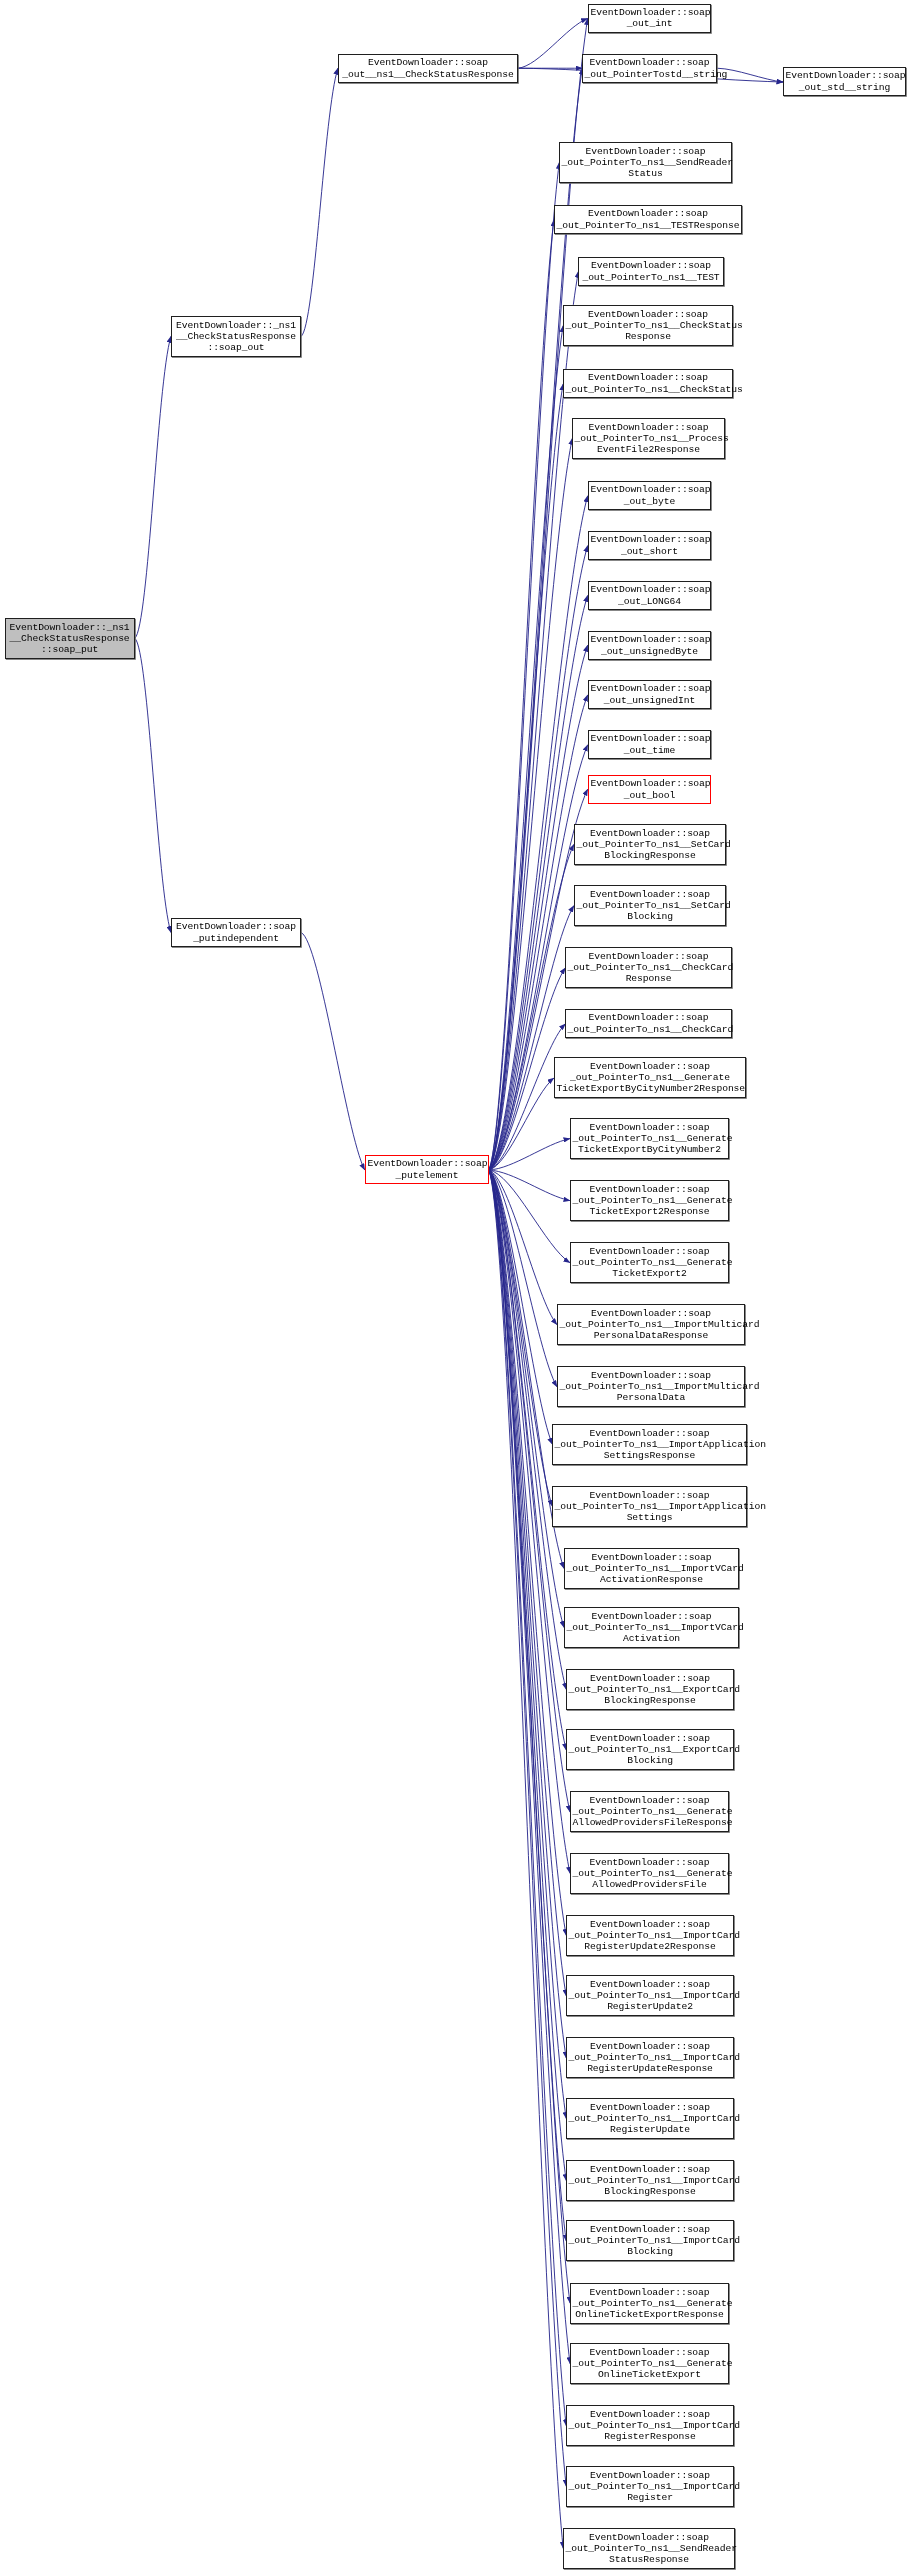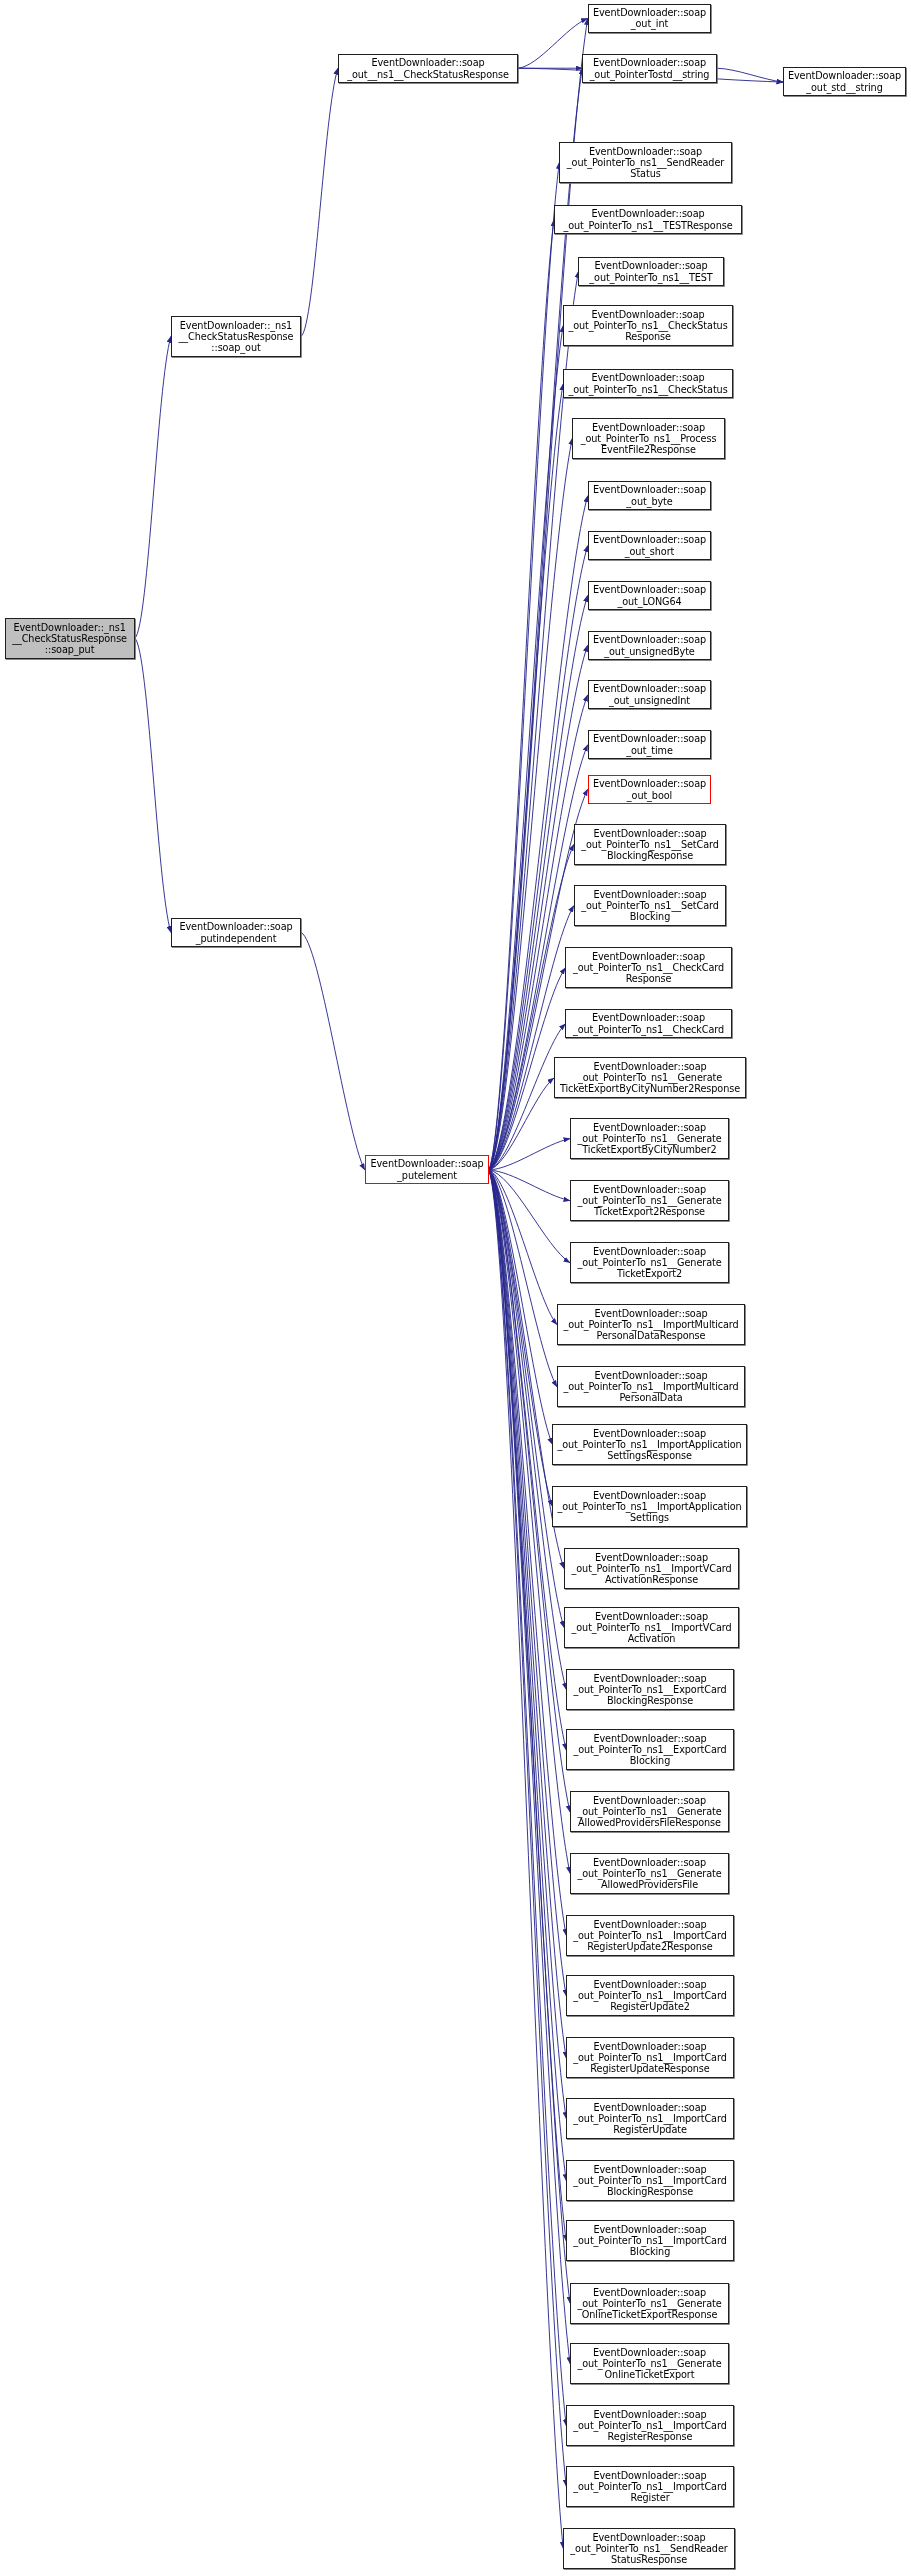--- a/index.html
+++ b/index.html
@@ -39,21 +39,21 @@
     box-shadow:0.8px 0.8px 0 0 #6a6a6a;
   }
   .node.root{
     background:#bfbfbf;
     border:0.8px solid #1f1f1f;
   }
   .node.highlight{
     border:0.8px solid #ff0000;
     box-shadow:none;
   }
-  .node .lbl{display:block;width:100%;}
+  .node .lbl{display:block;width:100%;font-family:Liberation Mono, monospace;}
 </style>
 </head>
 <body>
 
 <div id="graph">
   <svg id="edges" xmlns="http://www.w3.org/2000/svg" viewBox="0 0 1189 3362" width="911" height="2576">
       <defs>
         <marker id="arrow" markerWidth="9" markerHeight="7" refX="8.5" refY="3.5" orient="auto" markerUnits="userSpaceOnUse">
           <path d="M0,0 L9,3.5 L0,7 z" fill="#26268c"></path>
         </marker>

